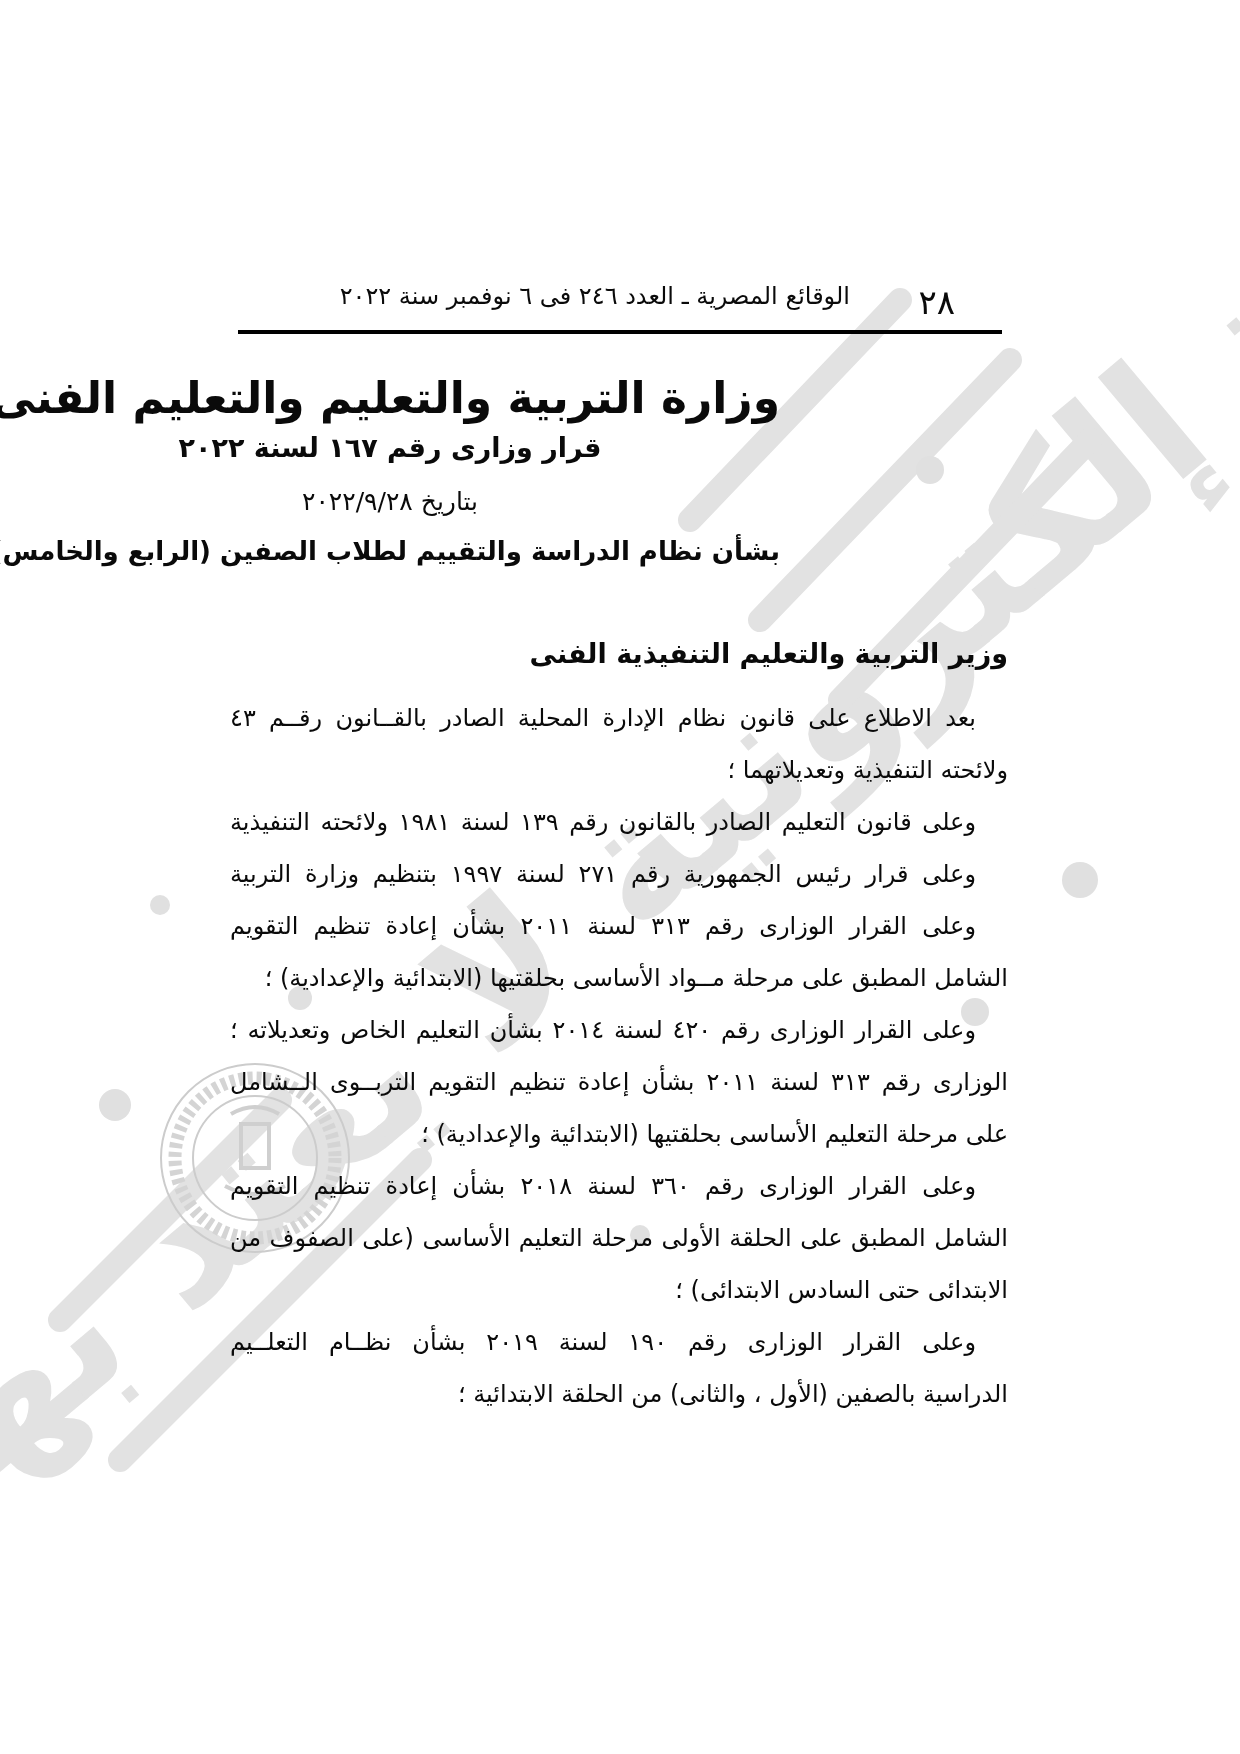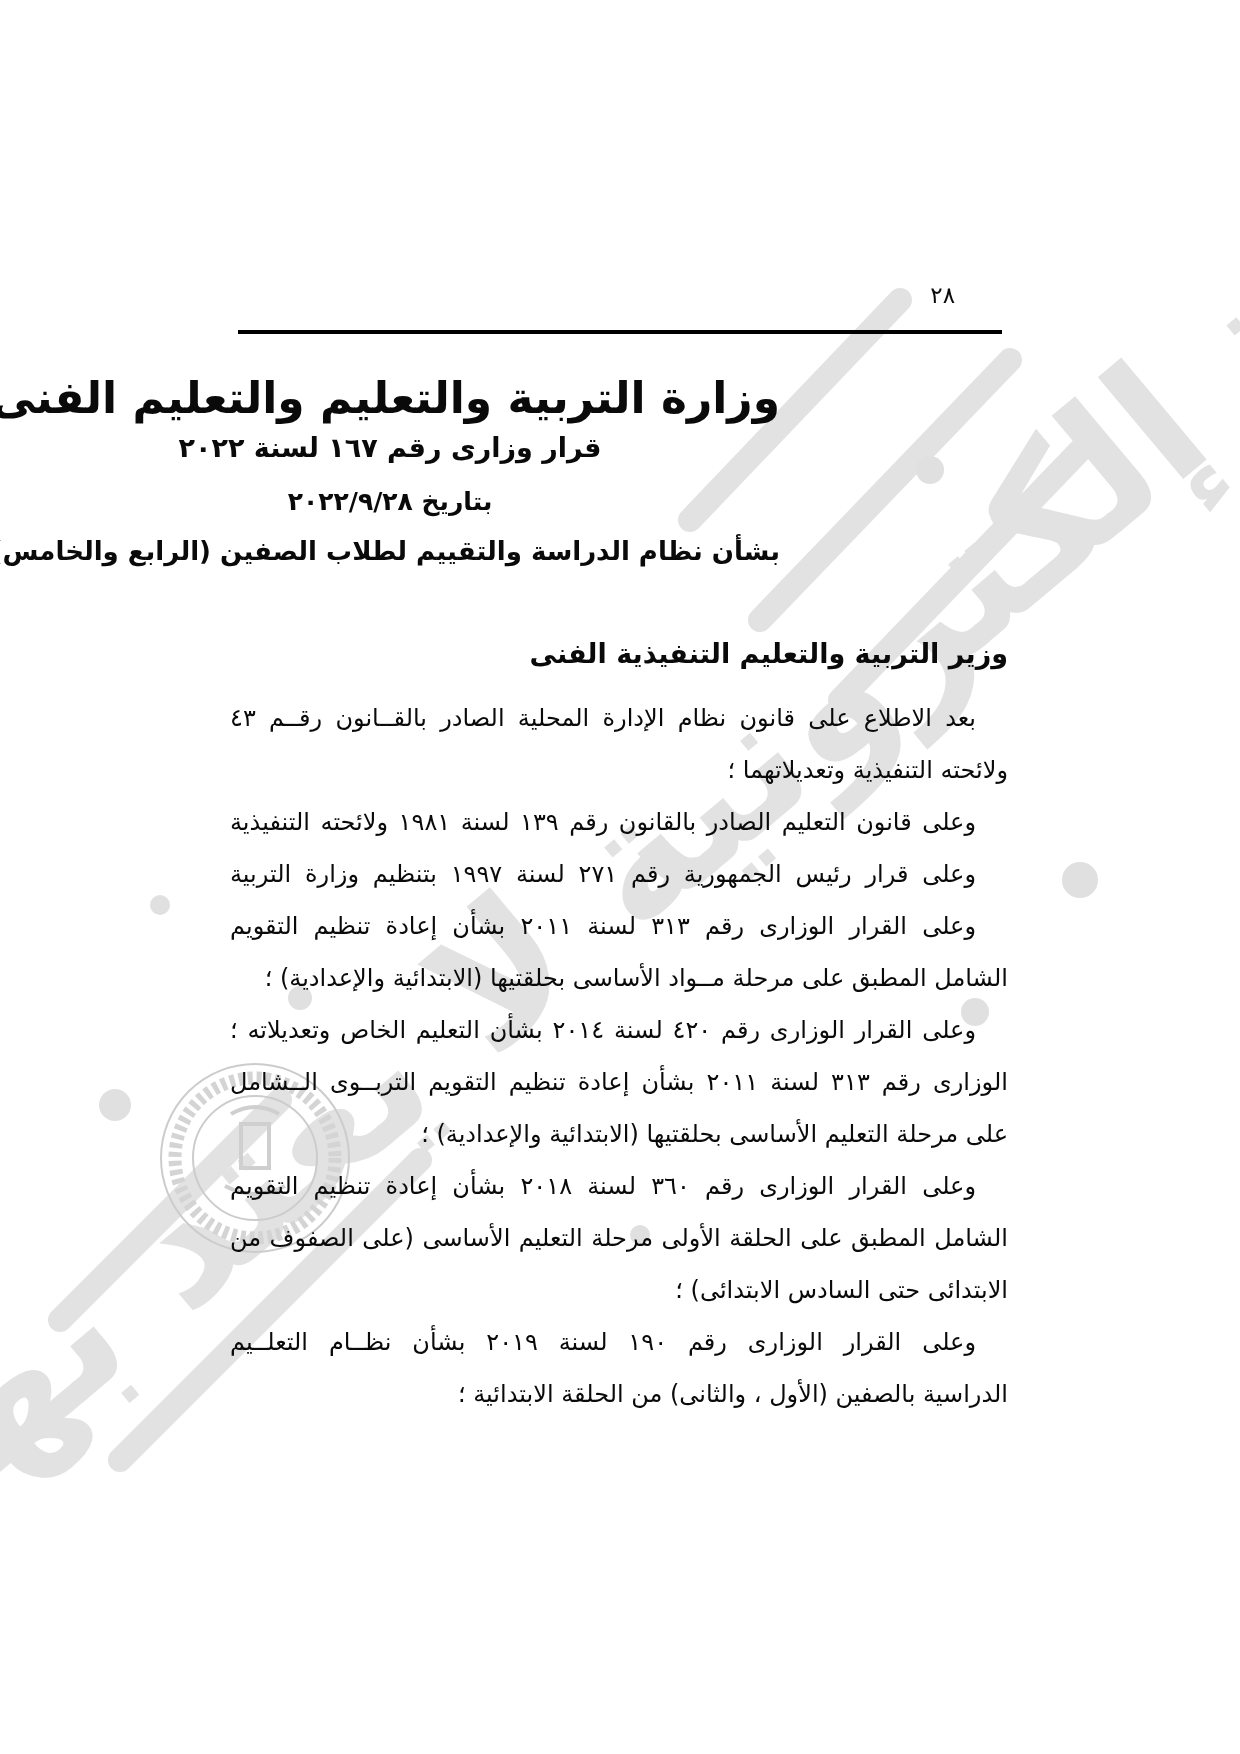--- a/index.html
+++ b/index.html
@@ -31,32 +31,32 @@
   }
   .wm-svg { position:absolute; left:0; top:0; }
   
   .content { position:absolute; inset:0; z-index:1; }
   .issue-line {
     position:absolute; top:282px; right:390px;
     font-size:24px; white-space:nowrap;
   }
   .page-num {
     position:absolute; top:282px; right:285px;
-    font-size:23px; white-space:nowrap;
+    font-size:34px; white-space:nowrap;
   }
   .rule {
     position:absolute; top:330px; left:238px;
     width:764px; height:4px; background:#000;
   }
   .t-ministry { position:absolute; top:372px; left:0; width:780px; text-align:right;
                 font-size:44px; font-weight:bold; white-space:nowrap; }
   .t-decree   { position:absolute; top:432px; left:0; width:780px; text-align:center;
                 font-size:27px; font-weight:bold; white-space:nowrap; }
   .t-date     { position:absolute; top:487px; left:0; width:780px; text-align:center;
-                font-size:25px; font-weight:bold; white-space:nowrap; }
+                font-size:25px; font-weight:normal; white-space:nowrap; }
   .t-subject1 { position:absolute; top:536px; left:0; width:780px; text-align:center;
                 font-size:26px; font-weight:bold; white-space:nowrap; }
   .t-subject2 { position:absolute; top:589px; left:0; width:780px; text-align:center;
                 font-size:24px; font-weight:bold; white-space:nowrap; }
   .authority  { position:absolute; top:638px; right:232px;
                 font-size:27px; font-weight:bold; white-space:nowrap; }
   .decree-body {
     position:absolute; top:692px; left:230px; width:778px;
     direction:rtl;
   }
@@ -102,20 +102,21 @@
         <circle r="62" fill="none" stroke="#cccccc" stroke-width="2"></circle>
         <rect x="-14" y="-34" width="28" height="44" fill="none" stroke="#cfcfcf" stroke-width="4"></rect>
         <path d="M -30 28 Q 0 44 30 28" fill="none" stroke="#cfcfcf" stroke-width="4"></path>
         <path d="M -24 -44 Q 0 -58 24 -44" fill="none" stroke="#cfcfcf" stroke-width="4"></path>
       </g>
     </svg>
   </div>
 
   <div class="content">
 
+    <span class="issue-line">الوقائع المصرية ـ العدد ٢٤٦ فى ٦ نوفمبر سنة ٢٠٢٢</span>
     <span class="page-num">٢٨</span>
 
     <div class="rule"></div>
 
     <div class="t-ministry">وزارة التربية والتعليم والتعليم الفنى</div>
     <div class="t-decree">قرار وزارى رقم ١٦٧ لسنة ٢٠٢٢</div>
     <div class="t-date">بتاريخ ٢٠٢٢/٩/٢٨</div>
     <div class="t-subject1">بشأن نظام الدراسة والتقييم لطلاب الصفين (الرابع والخامس)</div>
 
     <div class="authority">وزير التربية والتعليم التنفيذية الفنى</div>

